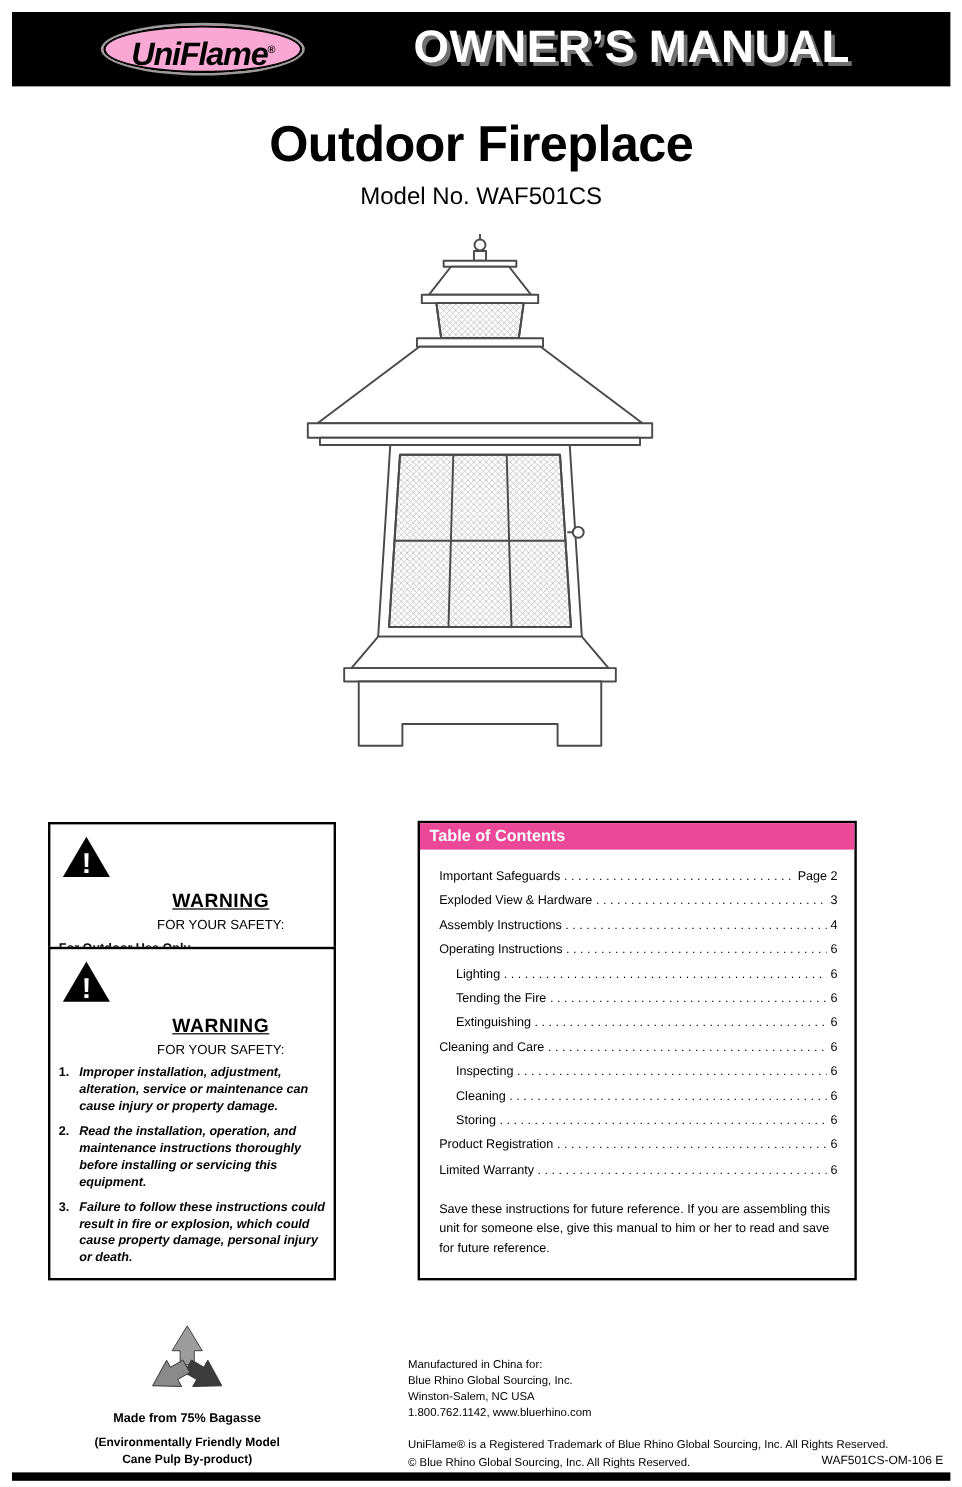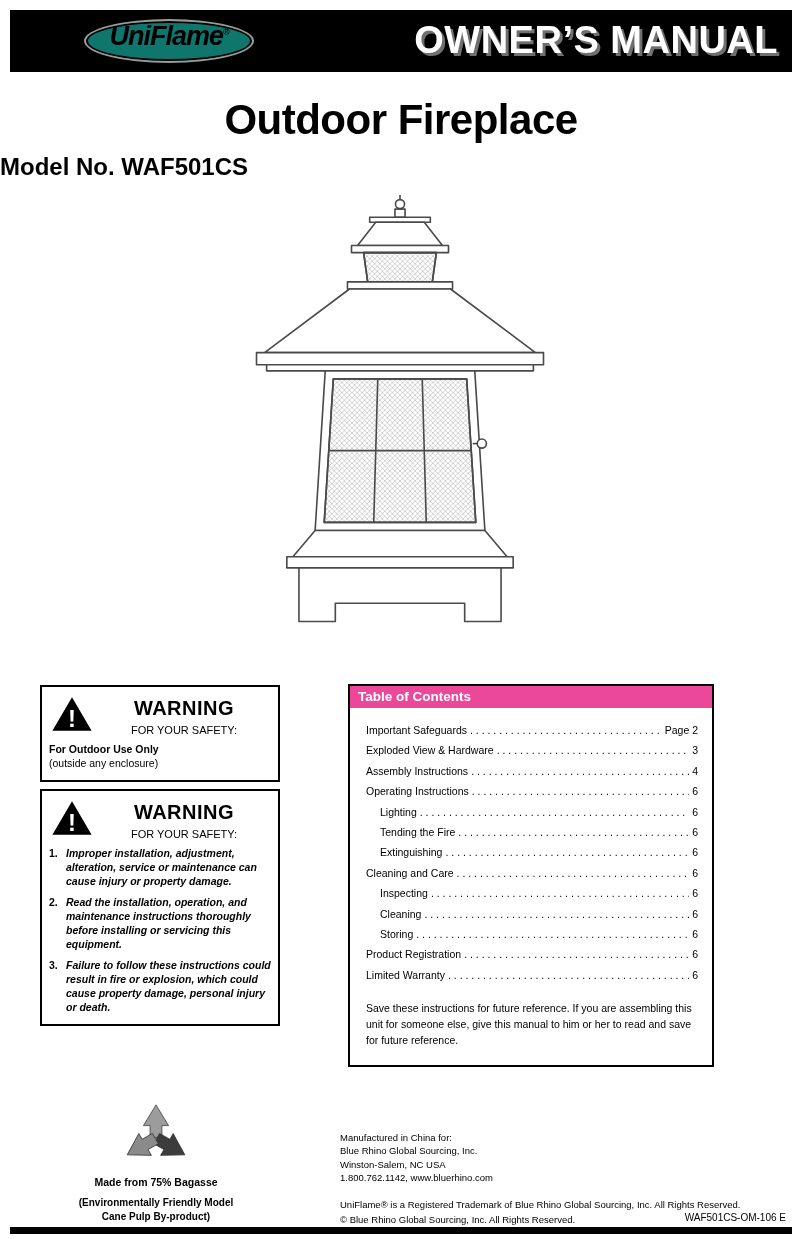--- a/index.html
+++ b/index.html
@@ -2,48 +2,48 @@
 <html><head>
 <meta charset="utf-8">
 <style>
   * { margin:0; padding:0; box-sizing:border-box; }
   html,body { background:#e8e8e8; }
   body { font-family:"Liberation Sans", sans-serif; color:#000; }
   .page { position:relative; width:802px; height:1239px; background:#fff; margin:0 auto; overflow:hidden; }
 
   
   .topbar { position:absolute; left:10px; top:10px; right:10px; height:62px; background:#000; }
-  .logo { position:absolute; left:74px; top:9px; width:170px; height:44px; background:#0f766e;
-          border-radius:50%; display:flex; align-items:flex-start; justify-content:center;
+  .logo { position:absolute; left:74px; top:9px; width:170px; height:44px; background:#f9a8d4;
+          border-radius:50%; display:flex; align-items:flex-end; justify-content:center;
           border:2px solid #9a9a9a; box-shadow:0 0 0 2px #000 inset; }
   .logo-text { font-weight:bold; font-style:italic; font-size:27px; letter-spacing:-1px; }
   .logo-text sup { font-size:9px; font-style:normal; vertical-align:super; }
-  .owners-title { position:absolute; left:265px; right:14px; top:9px; text-align:right; color:#fff;
+  .owners-title { position:absolute; left:265px; right:14px; top:9px; text-align:center; color:#fff;
                   font-size:38px; font-weight:bold; letter-spacing:.5px;
                   text-shadow:3px 3px 0 #6f6f6f; white-space:nowrap; }
 
   
   .product-title { position:absolute; top:96px; left:0; width:100%; text-align:center;
                    font-size:42px; font-weight:bold; letter-spacing:-.5px; }
-  .model { position:absolute; top:153px; left:0; width:100%; 
-           font-size:24px; font-weight:bold; }
+  .model { position:absolute; top:153px; left:0; width:100%; text-align:center;
+           font-size:20px; font-weight:normal; }
 
   
   .fireplace-wrap { position:absolute; left:208px; top:193px; width:384px; }
   .fireplace-wrap svg { display:block; width:100%; }
 
   
   .warning-box { position:absolute; left:40px; width:240px; border:2px solid #000; background:#fff;
                  padding:8px 7px 10px 7px; }
   .wb1 { top:685px; }
   .wb2 { top:789px; }
   .warning-head { display:flex; align-items:flex-start; gap:6px; padding:0 2px; }
   .warning-tri { width:42px; height:38px; flex:none; }
   .warning-title-wrap { flex:1; text-align:center; padding-top:2px; }
-  .warning-title { font-size:20px; font-weight:bold; letter-spacing:.5px; }
+  .warning-title { font-size:16px; font-weight:bold; text-decoration:underline; letter-spacing:.5px;margin-top:46px; }
   .warning-sub { font-size:11px; font-weight:normal; margin-top:4px; }
   .w1-body { margin-top:6px; font-size:10.5px; line-height:1.35; }
   .w1-line1 { font-weight:bold; }
   .w-items { margin-top:6px; }
   .w-item { display:flex; font-weight:bold; font-size:10.5px; line-height:1.33; margin-top:7px; }
   .w-num { width:17px; flex:none; }
   .w-text { flex:1;font-style:italic; }
 
   
   .toc { position:absolute; left:348px; top:684px; width:366px; border:2px solid #000; background:#fff; }

